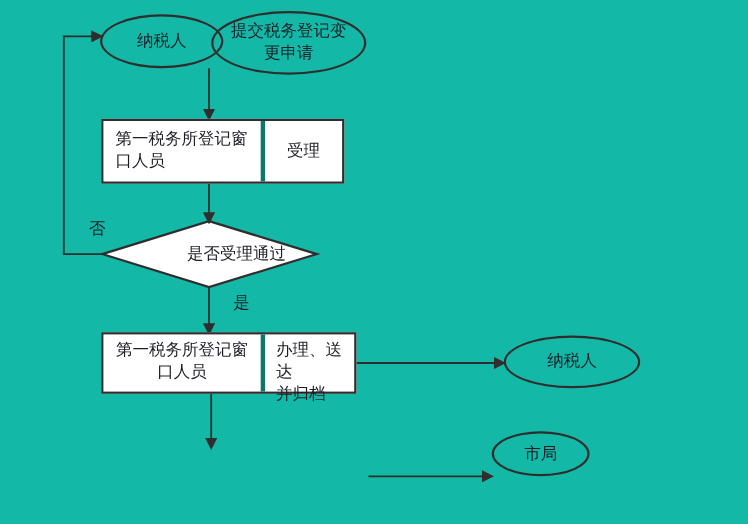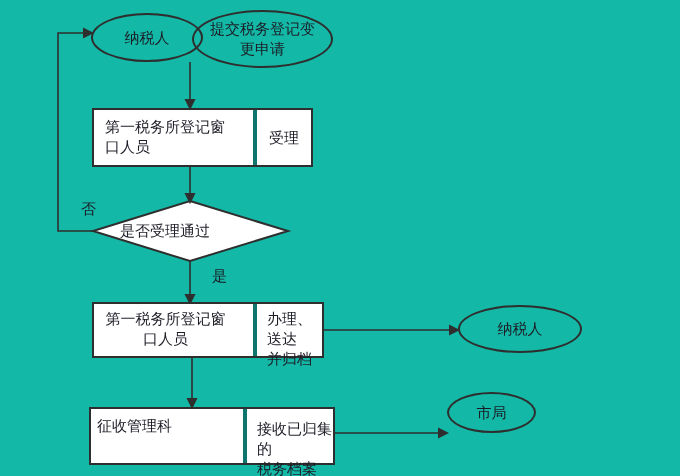--- a/index.html
+++ b/index.html
@@ -30,39 +30,38 @@
     background: transparent;
     display: flex;
     align-items: center;
     justify-content: center;
     text-align: center;
   }
   .rect {
     border: 2px solid #2e2e2e;
     background: #ffffff;
     display: flex;
-    gap: 16px;
   }
   .rect .cell-left {
     box-sizing: border-box;
     flex: 0 0 auto;
   }
   .rect .cell-right {
     box-sizing: border-box;
     flex: 1 1 auto;
     border-left: 4px solid #0f766e;
   }
   .multiline { white-space: pre-line; }
   .label {
     position: absolute;
     font-size: 15px;
   }
   .dec-text {
     position: absolute;
-    text-align: left;
+    text-align: right;
   }
 </style>
 </head>
 <body>
 
 <div id="canvas">
 
   <svg id="connectors" viewBox="0 0 680 476" xmlns="http://www.w3.org/2000/svg">
     <defs>
       <marker id="arrow" viewBox="0 0 10 10" refX="1" refY="5" markerWidth="7" markerHeight="7" orient="auto">
@@ -104,22 +103,17 @@
 
   <div class="node rect" style="left:92px; top:302px; width:232px; height:56px;">
     <div class="cell-left multiline" style="width:143px; padding:5px 0 0 0; text-align:center;">第一税务所登记窗
 口人员</div>
     <div class="cell-right multiline" style="padding:5px 0 16px 10px;">办理、送达
 并归档</div>
   </div>
 
   <div class="node ellipse" style="left:458px; top:305px; width:124px; height:48px;">纳税人</div>
 
-  <div class="node rect" style="left:89px; top:407px; width:246px; height:58px;">
-    <div class="cell-left" style="width:136px; padding:7px 0 0 6px;">征收管理科</div>
-    <div class="cell-right multiline" style="padding:10px 0 0 10px;">接收已归集的
-税务档案</div>
-  </div>
 
 
   <div class="node ellipse" style="left:447px; top:392px; width:89px; height:41px;">市局</div>
 
 </div>
 
 </body></html>

